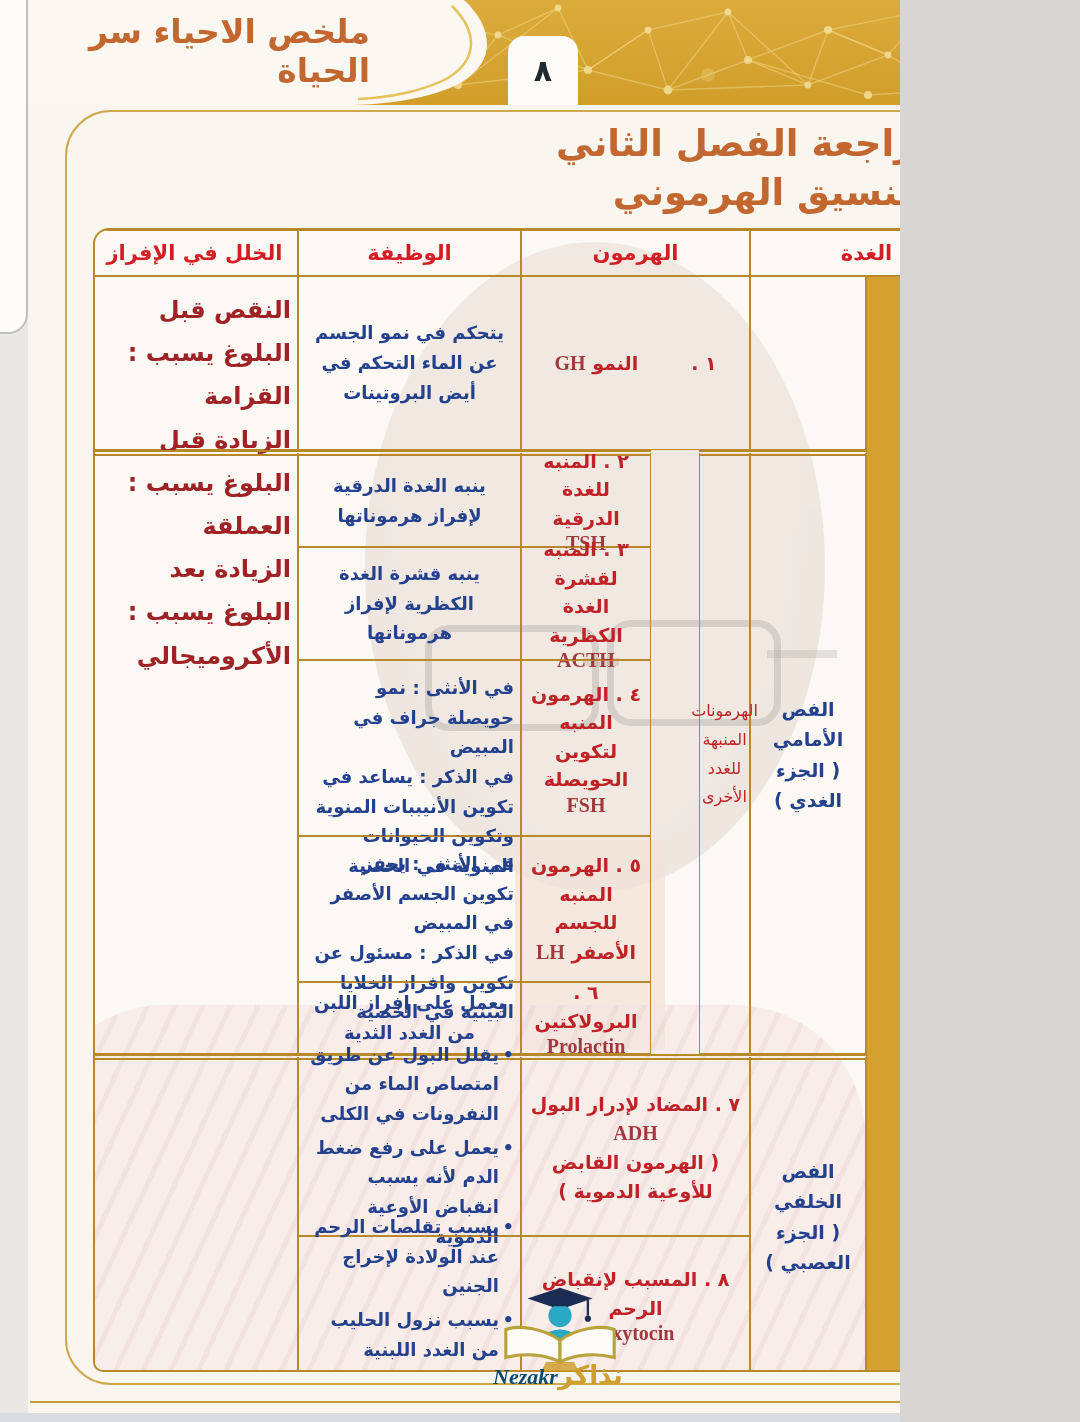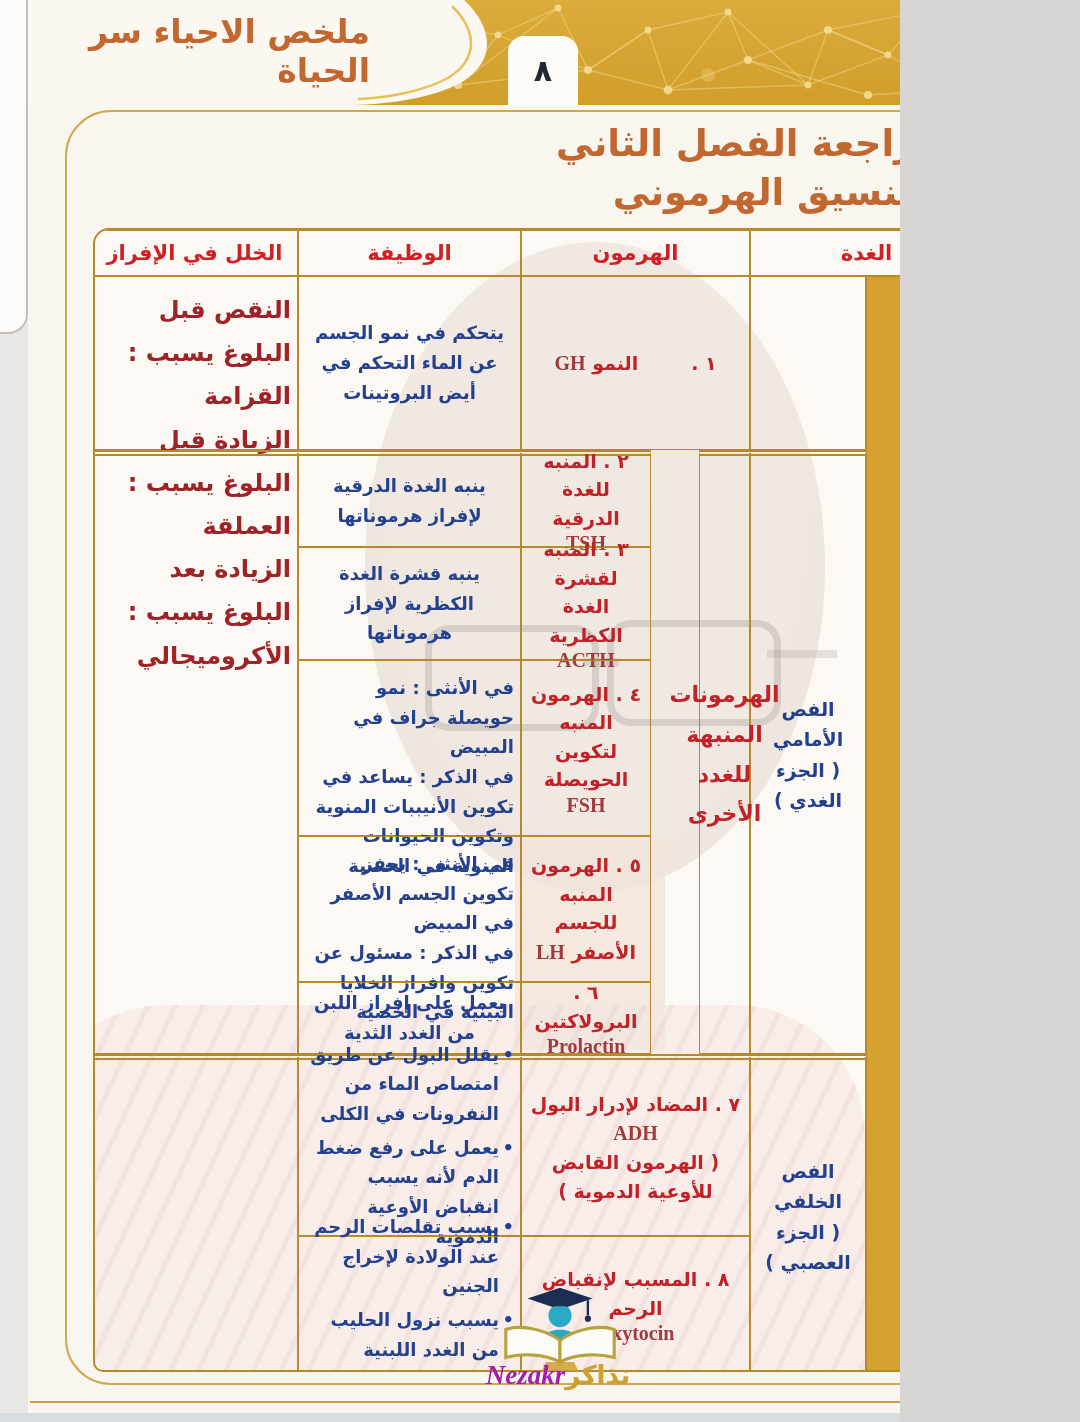--- a/index.html
+++ b/index.html
@@ -45,21 +45,21 @@
      text-align:center;padding:6px;box-sizing:border-box;}
   .sec-top{border-top:6px double var(--b);}
   .hd{color:var(--red);font-weight:bold;font-size:21px;}
   .hname{color:var(--hred);font-weight:bold;font-size:19px;line-height:1.5;}
   .abbr{color:#a03a3e;font-family:"Liberation Serif","DejaVu Serif",serif;font-size:20px;font-weight:bold;}
   .fn{color:var(--blue);font-weight:bold;font-size:18px;line-height:1.65;}
   .pre{white-space:pre-line;}
   .ralign{align-items:flex-end;text-align:right;justify-content:flex-start;padding-top:12px;}
   .df{color:var(--maroon);font-weight:bold;font-size:24px;line-height:1.8;}
   .gl{color:var(--blue);font-weight:bold;font-size:19px;line-height:1.6;}
-  .stimc{color:var(--hred);font-weight:bold;font-size:22px;line-height:1.8;margin-left:48px;}
+  .stimc{color:var(--hred);font-weight:normal;font-size:16px;line-height:1.8;margin-left:48px;}
   .bullet{position:relative;padding-right:15px;text-align:right;margin-bottom:4px;}
   .bullet::before{content:"•";position:absolute;right:0;top:0;}
   .h-gland{grid-column:1/3;grid-row:1}
   .h-horm{grid-column:3/5;grid-row:1}
   .h-func{grid-column:5;grid-row:1}
   .h-def{grid-column:6;grid-row:1}
   .strip{grid-column:1;grid-row:2/10;background:var(--gold);}
   .strip-label{transform:rotate(90deg);white-space:nowrap;font-size:20px;font-weight:bold;color:#23242c;}
   .g-r1{grid-column:2;grid-row:2}
   .ho-r1{grid-column:3/5;grid-row:2}
@@ -89,21 +89,21 @@
   .wm-neck{position:absolute;left:420px;top:610px;width:150px;height:210px;background:#e8d2c6;opacity:.8;}
   .wm-shirt{position:absolute;left:-60px;top:775px;width:830px;height:380px;border-radius:130px 130px 0 0;
             background:repeating-linear-gradient(115deg, rgba(195,125,130,.33) 0 5px, rgba(0,0,0,0) 5px 25px),#efd8d6;
             opacity:.6;}
   
   .bottom-line{position:absolute;left:30px;top:1401px;width:1020px;height:2px;background:#c89d39;}
   .bottom-strip{position:absolute;left:0;top:1413px;width:1080px;height:9px;background:#d9dcdf;}
   .logo{position:absolute;left:498px;top:1280px;z-index:10;}
   .logo-text{position:absolute;left:448px;top:1360px;width:220px;z-index:10;text-align:center;direction:ltr;}
   .logo-en{font-family:"Liberation Serif","DejaVu Serif",serif;font-style:italic;font-weight:bold;
-           font-size:27px;color:#a21caf;}
+           font-size:22px;color:#0c4a6e;}
   .logo-ar{font-weight:bold;font-size:26px;color:#cf9f2f;}
   .stamp{position:absolute;width:32px;height:58px;border:2.5px solid rgba(185,95,95,.20);
          border-radius:10px;transform:rotate(12deg);}
   .stamp::after{content:"";position:absolute;left:4px;top:8px;width:18px;height:14px;
          border:2px solid rgba(110,150,205,.20);border-radius:50%;}
 </style>
 </head>
 <body>
 
 <div id="page">

